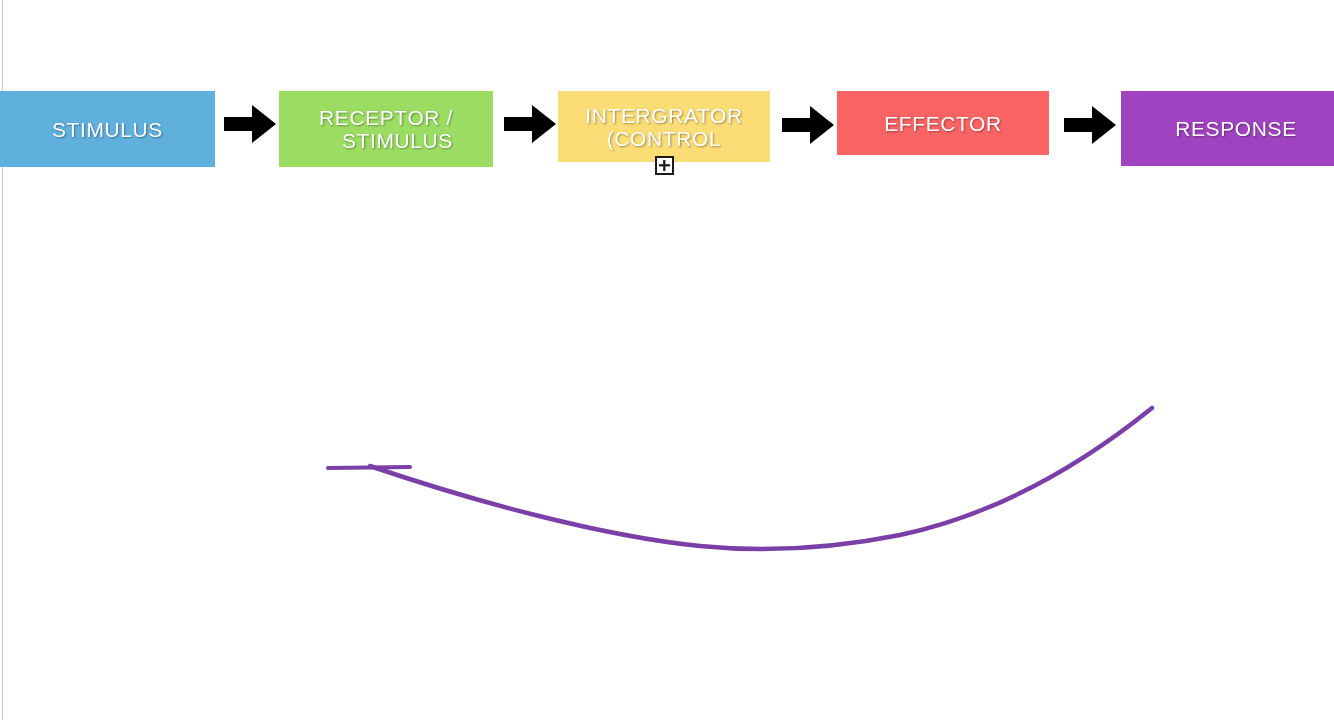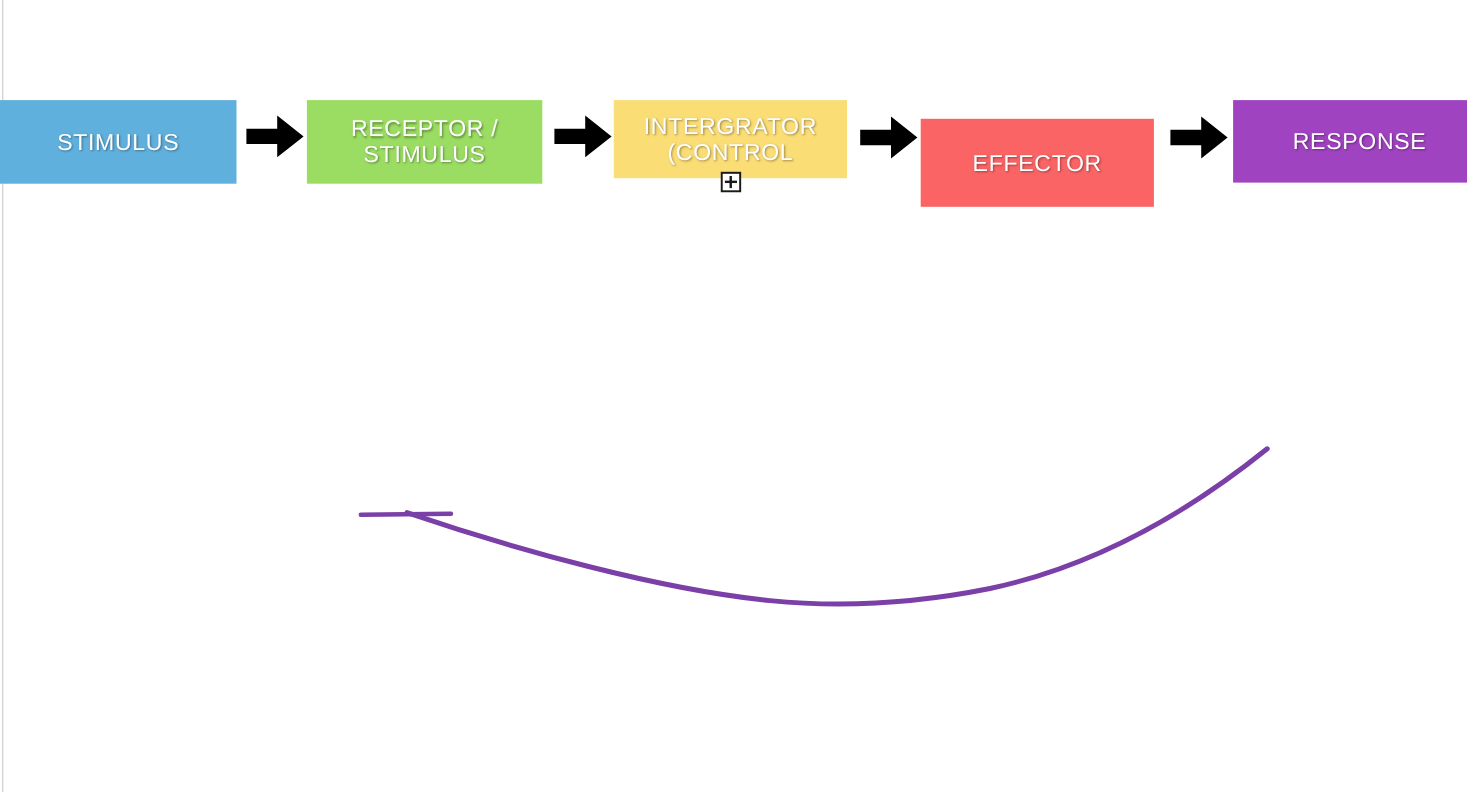--- a/index.html
+++ b/index.html
@@ -47,23 +47,23 @@
     letter-spacing: 0.6px;
     line-height: 23px;
     font-weight: 400;
     text-shadow: 1px 1px 2px rgba(0,0,0,0.38);
     box-sizing: border-box;
     padding: 2px 6px;
     white-space: pre-line;
   }
 
   .box-stimulus  { left: 0px;    top: 91px;  width: 215px; height: 76px; background: #60b0de; }
-  .box-receptor  { left: 279px;  top: 91px;  width: 214px; height: 76px; background: #9bdd62; }
+  .box-receptor  { left: 279px;  top: 91px;  width: 214px; height: 76px; background: #9bdd62; text-align: right; }
   .box-integrator{ left: 558px;  top: 91px;  width: 212px; height: 71px; background: #fbdd76; }
-  .box-effector  { left: 837px;  top: 108px;  width: 212px; height: 80px; background: #fa6464; }
+  .box-effector  { left: 837px;  top: 91px;  width: 212px; height: 64px; background: #fa6464; }
   .box-response  { left: 1121px; top: 91px;  width: 230px; height: 75px; background: #a043c0; }
 
   
   .arrow {
     position: absolute;
     width: 56px;
     height: 44px;
   }
   .arrow svg { display: block; width: 56px; height: 44px; }
 

